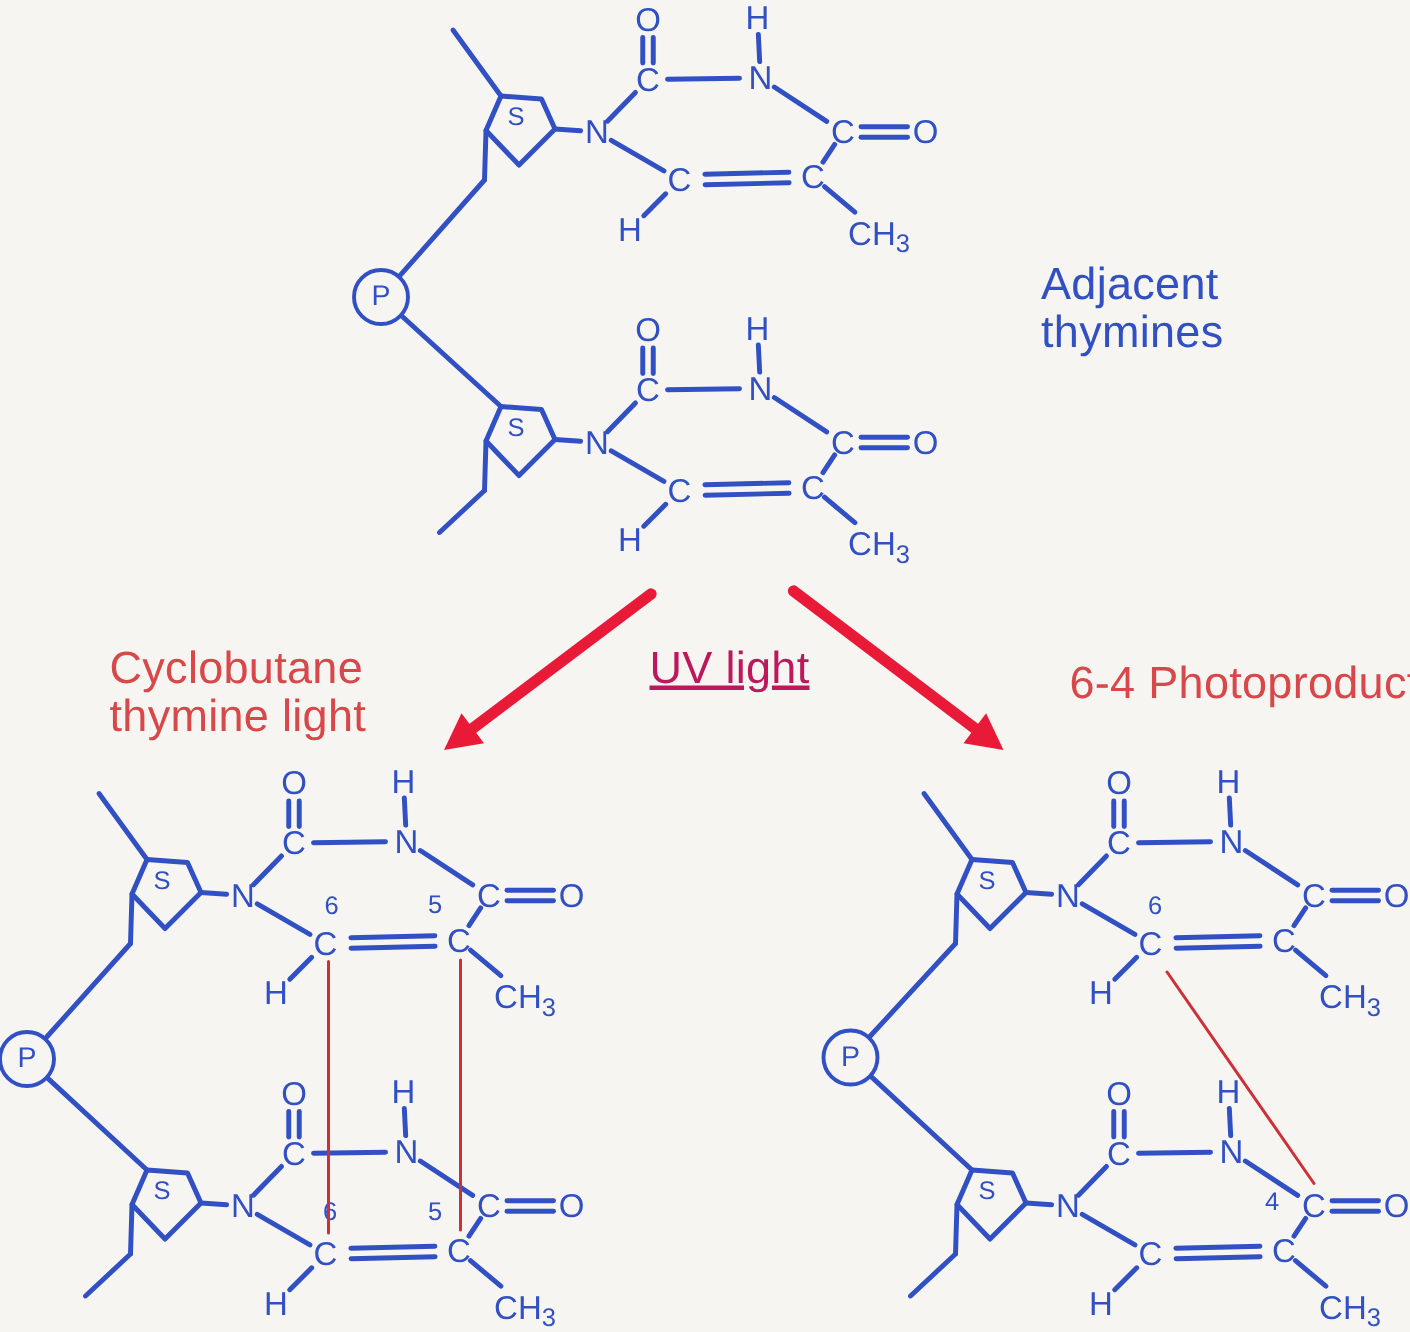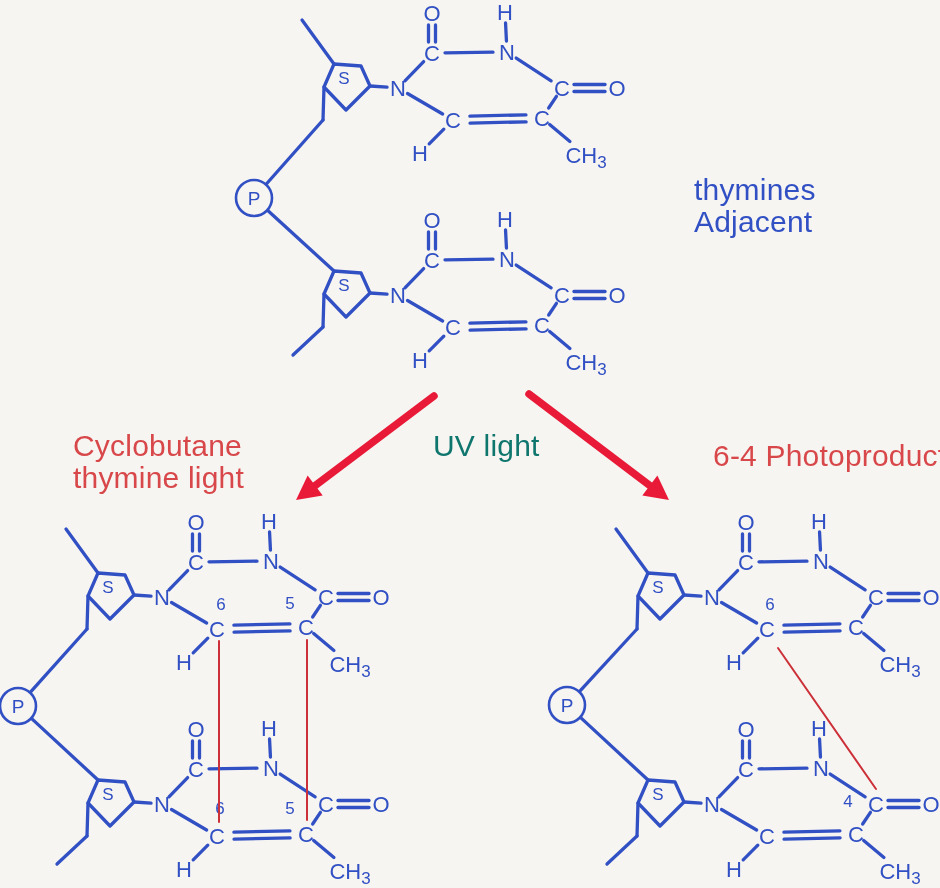--- a/index.html
+++ b/index.html
@@ -248,25 +248,25 @@
         <line x1="434" y1="396" x2="307.9791345724062" y2="490.9722464092011" stroke="#e91a38" stroke-width="7.5" stroke-linecap="round"></line>
         <polygon points="296,500 307.64348732351755,475.5729821110499 322.6897433081823,495.53820639839364" fill="#e91a38"></polygon>
       </g>
       <g>
         <line x1="529" y1="394" x2="657.0411263828183" y2="490.94542426127674" stroke="#e91a38" stroke-width="7.5" stroke-linecap="round"></line>
         <polygon points="669,500 642.3203224302399,495.47840683236086 657.4112819947786,475.5469508037247" fill="#e91a38"></polygon>
       </g>
     </svg>
 
   <div class="lbl" style="left: 694px; top: 174px; color: rgb(49, 80, 196);">
+    <div>Adjacent</div>
     <div>thymines</div>
-    <div>Adjacent</div>
   </div>
 
-  <div class="lbl" style="left: 433px; top: 430px; color: #0f766e;">UV light</div>
+  <div class="lbl" style="left: 433px; top: 430px; color: #be185d; text-decoration: underline;">UV light</div>
 
   <div class="lbl" style="left: 73px; top: 430px; color: rgb(216, 71, 73);">
     <div>Cyclobutane</div>
     <div>thymine light</div>
   </div>
 
   <div class="lbl" style="left: 713px; top: 440px; color: rgb(216, 71, 73);">6-4 Photoproduct</div>
 </div>
 
 </body></html>

